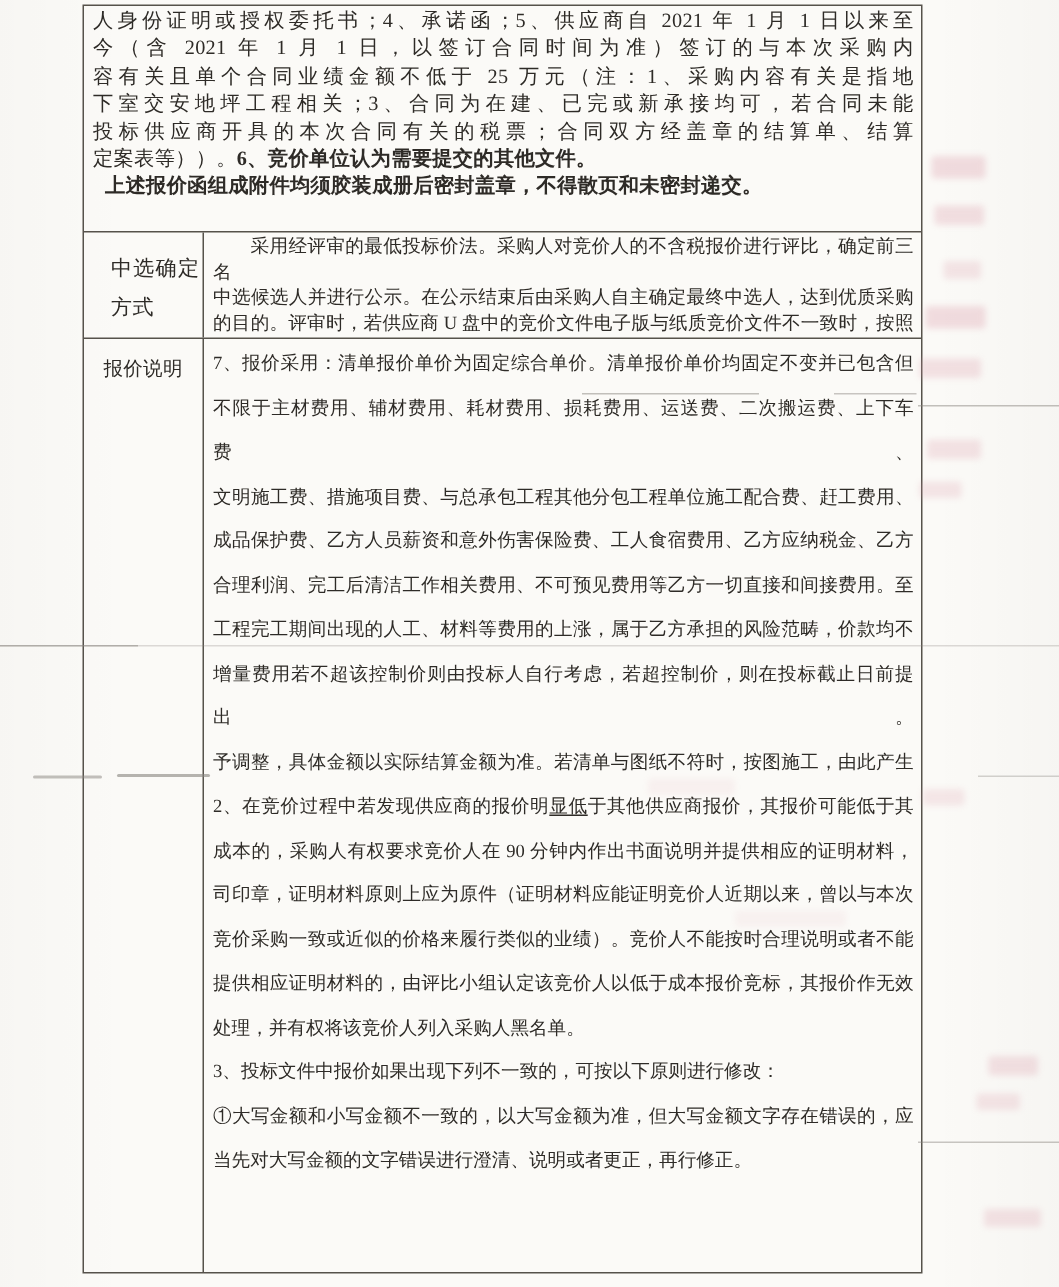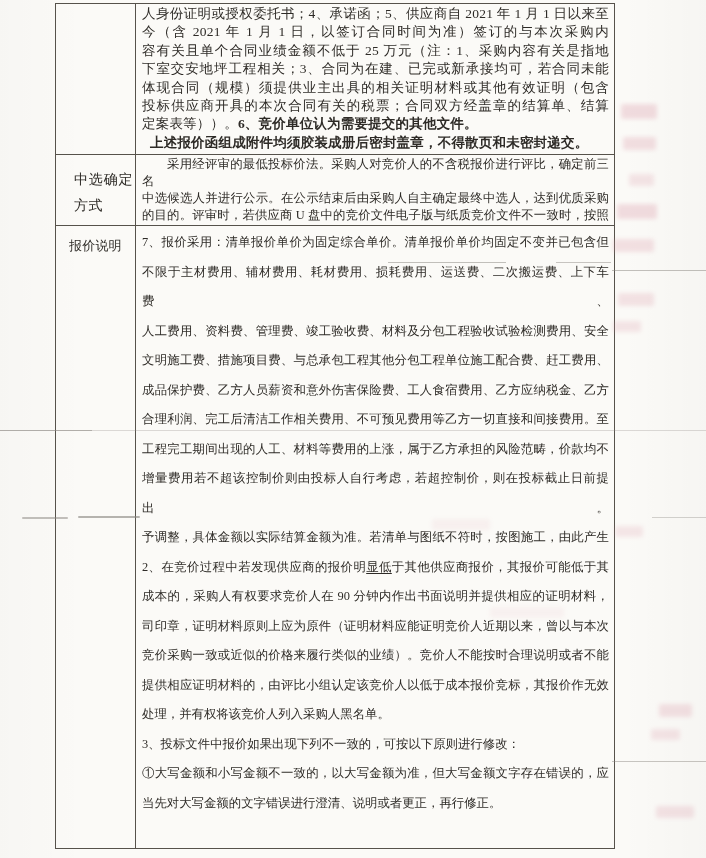--- a/index.html
+++ b/index.html
@@ -20,21 +20,21 @@
     border:1px solid var(--bdr,#56524b);
     background:transparent;box-sizing:content-box;
   }
   .t-row{display:flex;}
   .t-row.rb{border-bottom:1px solid var(--bdr,#56524b);}
   .t-label{
     width:80px;min-width:80px;box-sizing:border-box;
     border-right:1px solid var(--bdr,#56524b);
   }
   .t-content{flex:1;box-sizing:border-box;padding:1px 5px 0 6px;overflow:hidden;}
-  .r0{height:150px;}
+  .r0{height:150px;flex-direction:column;}
   .r1{height:70px;}
   .r2{height:622px;}
   .line{
     text-align:justify;text-align-last:justify;text-justify:inter-character;
     white-space:normal;overflow:hidden;
   }
   .line.last{text-align-last:left;}
   .r0 .line{font-size:13.5px;line-height:18.4px;letter-spacing:.2px;}
   .r1 .line{font-size:12.4px;line-height:17.1px;}
   .r2 .t-content{padding-top:2px;}
@@ -63,21 +63,20 @@
   <div class="tbl">
     <div class="t-row r0 rb">
       <div class="t-label">
         <div class="lbl"></div>
       </div>
       <div class="t-content">
           <div class="line"><span>人身份证明或授权委托书；4、承诺函；5、供应商自 2021 年 1 月 1 日以来至</span></div>
           <div class="line"><span>今（含 2021 年 1 月 1 日，以签订合同时间为准）签订的与本次采购内</span></div>
           <div class="line"><span>容有关且单个合同业绩金额不低于 25 万元（注：1、采购内容有关是指地</span></div>
           <div class="line"><span>下室交安地坪工程相关；3、合同为在建、已完或新承接均可，若合同未能</span></div>
-          <div class="line"><span>体现合同（规模）须提供业主出具的相关证明材料或其他有效证明（包含</span></div>
           <div class="line"><span>投标供应商开具的本次合同有关的税票；合同双方经盖章的结算单、结算</span></div>
           <div class="line last"><span>定案表等））。</span><span class="b">6、竞价单位认为需要提交的其他文件。</span></div>
           <div class="line last ind-half"><span class="b">上述报价函组成附件均须胶装成册后密封盖章，不得散页和未密封递交。</span></div>
         </div>
     </div>
     <div class="t-row r1 rb">
       <div class="t-label">
         <div class="lbl">中选确定方式</div>
       </div>
       <div class="t-content">
@@ -87,21 +86,20 @@
           <div class="line last"></div>
         </div>
     </div>
     <div class="t-row r2">
       <div class="t-label">
         <div class="lbl">报价说明</div>
       </div>
       <div class="t-content">
           <div class="line"><span>7、报价采用：清单报价单价为固定综合单价。清单报价单价均固定不变并已包含但</span></div>
           <div class="line"><span>不限于主材费用、辅材费用、耗材费用、损耗费用、运送费、二次搬运费、上下车费、</span></div>
-          <div class="line"><span>人工费用、资料费、管理费、竣工验收费、材料及分包工程验收试验检测费用、安全</span></div>
           <div class="line"><span>文明施工费、措施项目费、与总承包工程其他分包工程单位施工配合费、赶工费用、</span></div>
           <div class="line"><span>成品保护费、乙方人员薪资和意外伤害保险费、工人食宿费用、乙方应纳税金、乙方</span></div>
           <div class="line"><span>合理利润、完工后清洁工作相关费用、不可预见费用等乙方一切直接和间接费用。至</span></div>
           <div class="line"><span>工程完工期间出现的人工、材料等费用的上涨，属于乙方承担的风险范畴，价款均不</span></div>
           <div class="line"><span>增量费用若不超该控制价则由投标人自行考虑，若超控制价，则在投标截止日前提出。</span></div>
           <div class="line"><span>予调整，具体金额以实际结算金额为准。若清单与图纸不符时，按图施工，由此产生</span></div>
           <div class="line"><span>2、在竞价过程中若发现供应商的报价明</span><span class="u">显低</span><span>于其他供应商报价，其报价可能低于其</span></div>
           <div class="line"><span>成本的，采购人有权要求竞价人在 90 分钟内作出书面说明并提供相应的证明材料，</span></div>
           <div class="line"><span>司印章，证明材料原则上应为原件（证明材料应能证明竞价人近期以来，曾以与本次</span></div>
           <div class="line"><span>竞价采购一致或近似的价格来履行类似的业绩）。竞价人不能按时合理说明或者不能</span></div>

